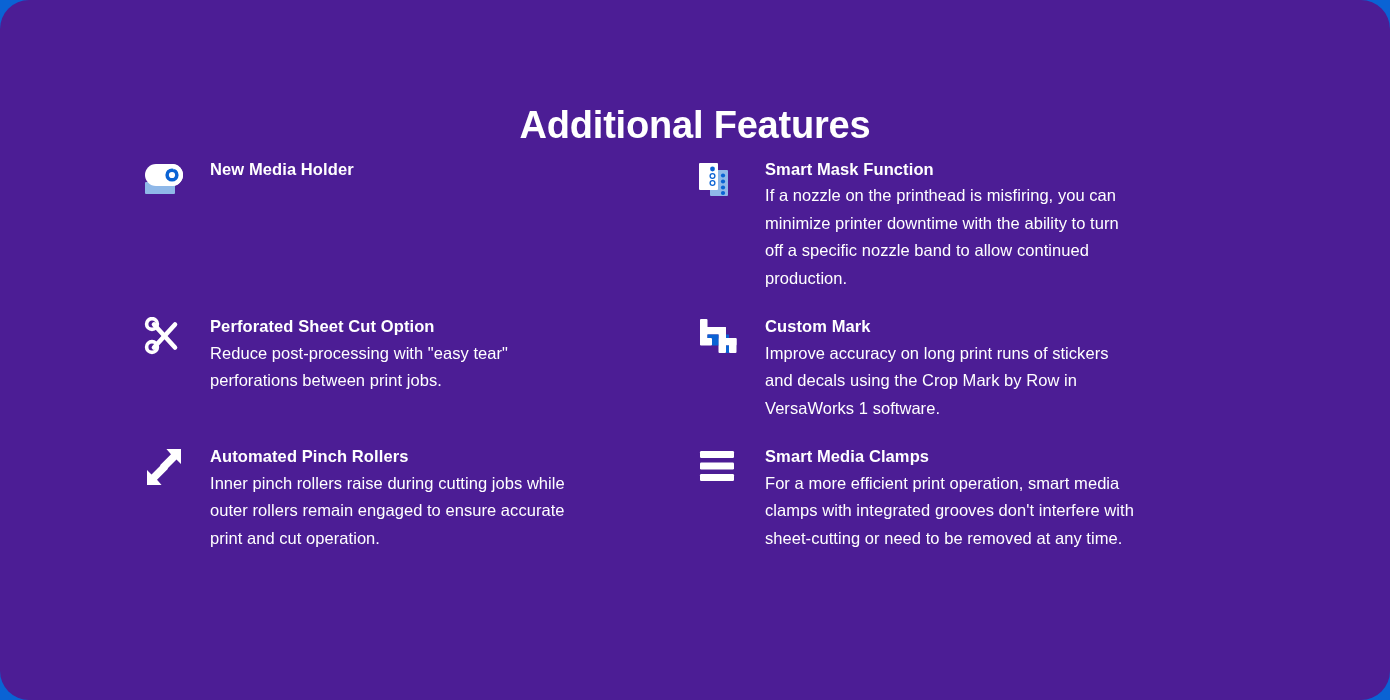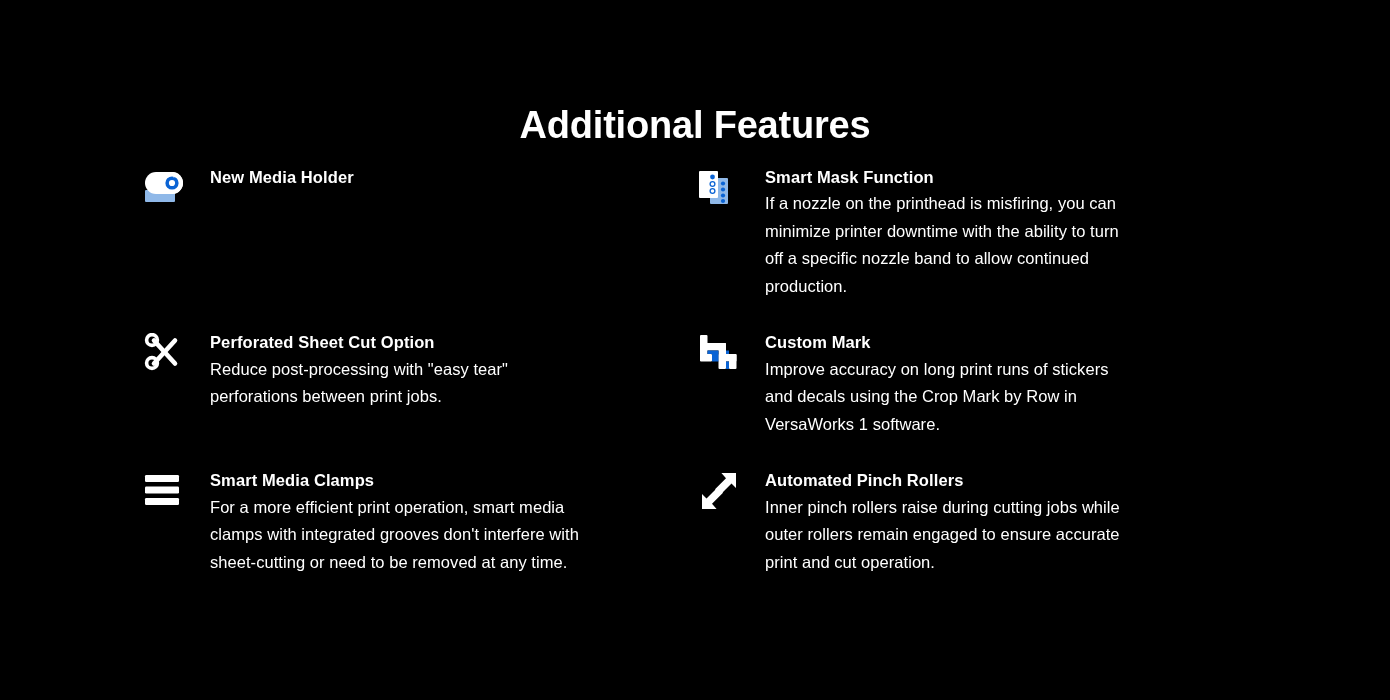--- a/index.html
+++ b/index.html
@@ -10,22 +10,23 @@
     width: 1390px;
     height: 700px;
     background: #0a63d4;
     font-family: "Liberation Sans", sans-serif;
     overflow: hidden;
   }
   .page {
     position: relative;
     width: 1390px;
     height: 700px;
-    background: #000000;
+    background: #4c1d95;
     box-sizing: border-box;
+    border-radius: 29px;
   }
   .page-title {
     position: absolute;
     top: 78px;
     left: 0;
     width: 1390px;
     text-align: center;
     color: #ffffff;
     font-size: 38px;
     font-weight: bold;
@@ -41,21 +42,20 @@
     grid-template-columns: 555px 555px;
     grid-auto-rows: min-content;
     column-gap: 0px;
     row-gap: 23px;
   }
   .feature {
     display: flex;
     align-items: flex-start;
     width: 527px;
     box-sizing: border-box;
-    margin-top: 8px;
   }
   .feature-icon {
     flex: 0 0 auto;
     width: 48px;
     height: 48px;
     margin-right: 22px;
     margin-top: 2px;
     display: flex;
     align-items: flex-start;
     justify-content: center;
@@ -166,45 +166,45 @@
           <rect x="28" y="28.5" width="3" height="7.5" fill="#0a63d4"></rect>
           <rect x="14" y="21" width="6.5" height="7.5" fill="#0a63d4"></rect>
         </svg>
       </div>
       <div class="feature-body">
         <div class="feature-title">Custom Mark</div>
         <div class="feature-desc">Improve accuracy on long print runs of stickers and decals using the Crop Mark by Row in VersaWorks 1 software.</div>
       </div>
     </div>
 
+    <div class="feature col-left">
+      <div class="feature-icon">
+        <svg width="42" height="40" viewBox="0 0 42 40" aria-hidden="true">
+          <g fill="#ffffff">
+            <polygon points="38,2 38,17 33.5,12.6 22.5,23.6 17,18.2 28,7.2 23.4,2"></polygon>
+            <polygon points="4,38 4,23 8.5,27.4 19.5,16.4 25,21.8 14,32.8 18.6,38"></polygon>
+          </g>
+        </svg>
+      </div>
+      <div class="feature-body">
+        <div class="feature-title">Automated Pinch Rollers</div>
+        <div class="feature-desc">Inner pinch rollers raise during cutting jobs while outer rollers remain engaged to ensure accurate print and cut operation.</div>
+      </div>
+    </div>
+
     <div class="feature col-right">
       <div class="feature-icon">
         <svg width="42" height="38" viewBox="0 0 42 38" aria-hidden="true">
           <g fill="#ffffff">
             <rect x="2" y="4" width="34" height="7" rx="1.2"></rect>
             <rect x="2" y="15.5" width="34" height="7" rx="1.2"></rect>
             <rect x="2" y="27" width="34" height="7" rx="1.2"></rect>
           </g>
         </svg>
       </div>
       <div class="feature-body">
         <div class="feature-title">Smart Media Clamps</div>
         <div class="feature-desc">For a more efficient print operation, smart media clamps with integrated grooves don't interfere with sheet-cutting or need to be removed at any time.</div>
       </div>
     </div>
 
-    <div class="feature col-left">
-      <div class="feature-icon">
-        <svg width="42" height="40" viewBox="0 0 42 40" aria-hidden="true">
-          <g fill="#ffffff">
-            <polygon points="38,2 38,17 33.5,12.6 22.5,23.6 17,18.2 28,7.2 23.4,2"></polygon>
-            <polygon points="4,38 4,23 8.5,27.4 19.5,16.4 25,21.8 14,32.8 18.6,38"></polygon>
-          </g>
-        </svg>
-      </div>
-      <div class="feature-body">
-        <div class="feature-title">Automated Pinch Rollers</div>
-        <div class="feature-desc">Inner pinch rollers raise during cutting jobs while outer rollers remain engaged to ensure accurate print and cut operation.</div>
-      </div>
-    </div>
-
   </div>
 </div>
 
 </body></html>

